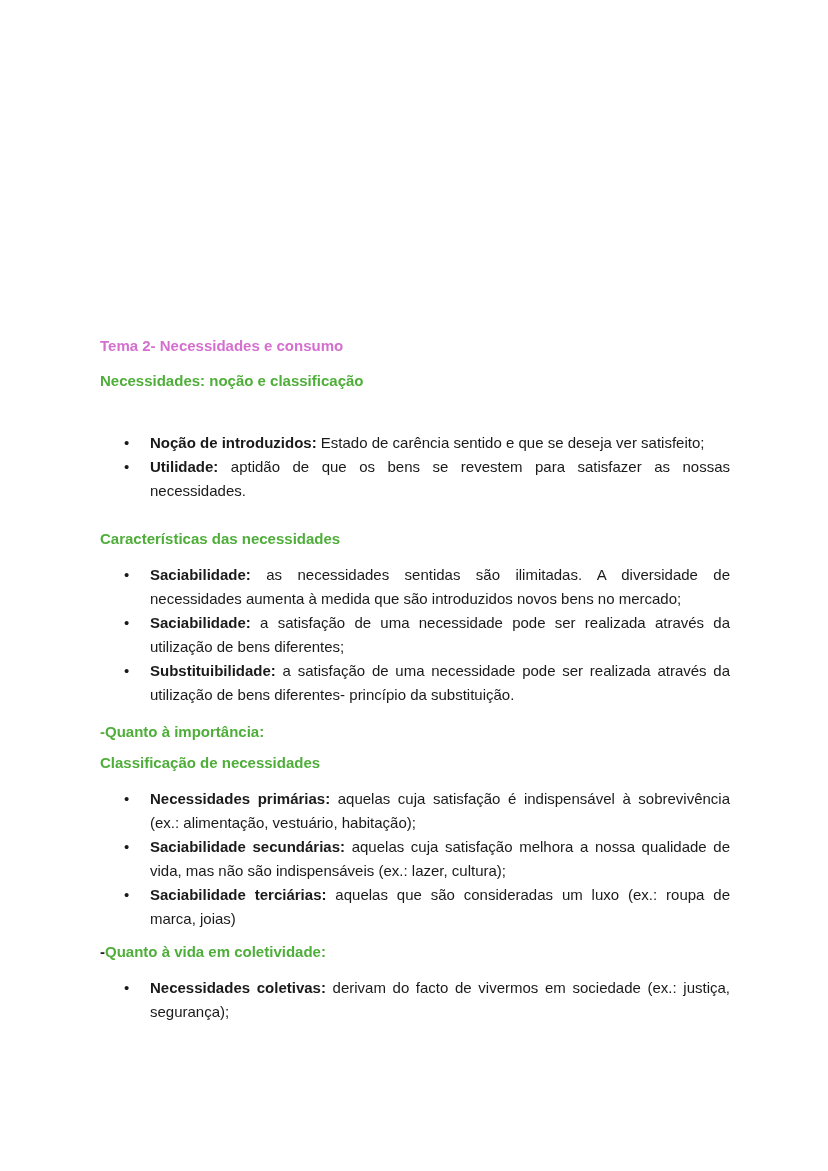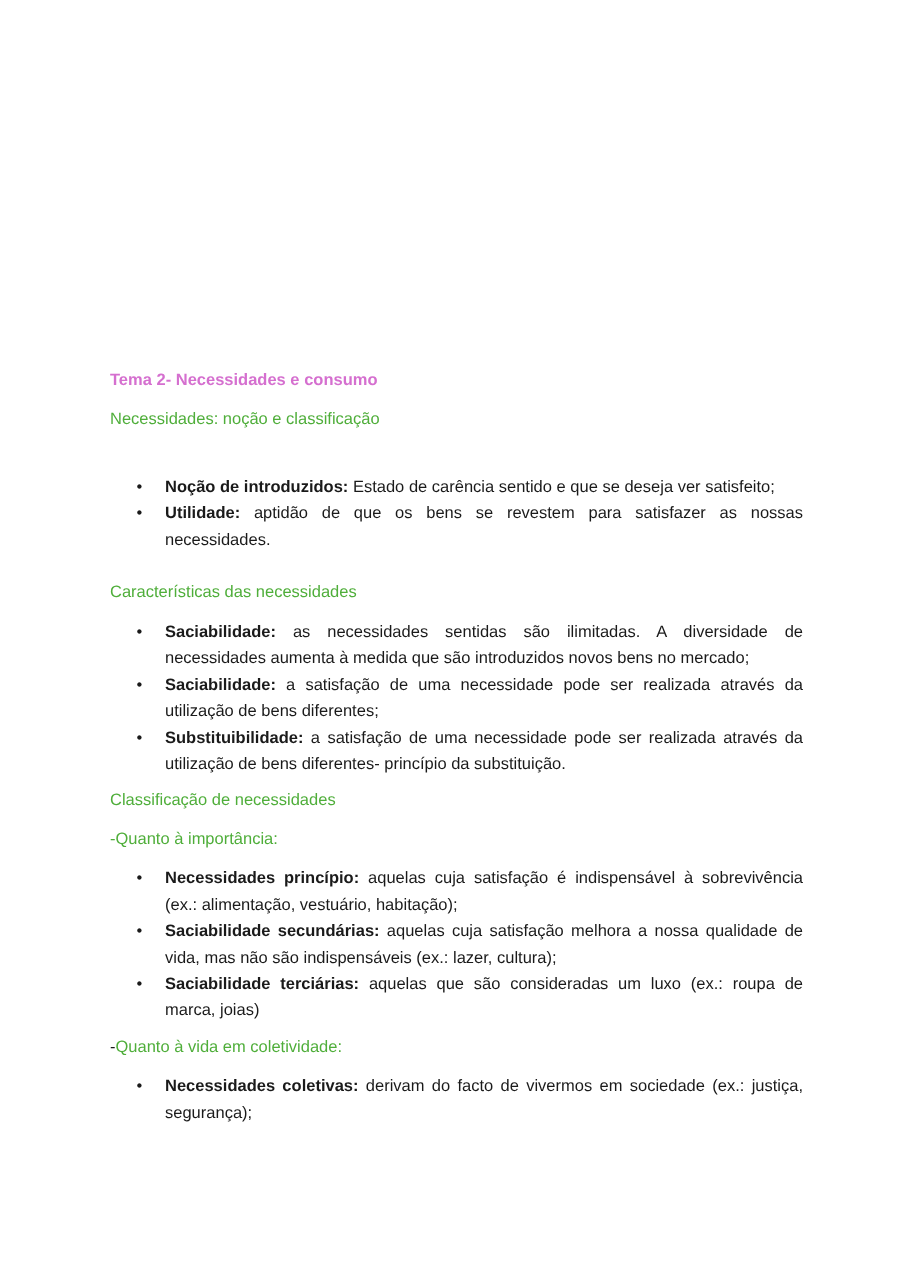--- a/index.html
+++ b/index.html
@@ -1,21 +1,21 @@
 <!DOCTYPE html>
 <html><head>
 <meta charset="utf-8">
 <style>
   html, body { margin: 0; padding: 0; background: #ffffff; }
   body { width: 828px; height: 1171px; position: relative; overflow: hidden; }
   .page { position: absolute; left: 0; top: 0; width: 828px; height: 1171px; background: #fff; }
   .content { position: absolute; left: 100px; top: 336px; width: 630px;
     font-family: "Liberation Sans", "DejaVu Sans", sans-serif; color: #1a1a1a; }
   .h-pink { color: #d56fcf; font-weight: bold; font-size: 15px; line-height: 20px; margin: 0; }
-  .h-green { color: #4fae3a; font-weight: normal; font-size: 15px; line-height: 20px; margin: 0; }
+  .h-green { color: #4fae3a; font-weight: bold; font-size: 15px; line-height: 20px; margin: 0; }
   .dash-black { color: #1a1a1a; }
   ul { margin: 0; padding: 0; list-style: none; }
   li { position: relative; padding-left: 50px; font-size: 15px; line-height: 24px;
        text-align: justify; }
   li .bullet { position: absolute; left: 24px; top: 0; font-size: 15px; }
   li b { font-weight: bold; }
 </style>
 </head>
 <body>
 
@@ -32,26 +32,26 @@
     </ul>
 
     <p class="h-green" style="margin-top:26px">Características das necessidades</p>
 
     <ul style="margin-top:14px">
       <li><span class="bullet">•</span><b>Saciabilidade:</b><span> as necessidades sentidas são ilimitadas. A diversidade de necessidades aumenta à medida que são introduzidos novos bens no mercado;</span></li>
       <li><span class="bullet">•</span><b>Saciabilidade:</b><span> a satisfação de uma necessidade pode ser realizada através da utilização de bens diferentes;</span></li>
       <li><span class="bullet">•</span><b>Substituibilidade:</b><span> a satisfação de uma necessidade pode ser realizada através da utilização de bens diferentes- princípio da substituição.</span></li>
     </ul>
 
+    <p class="h-green" style="margin-top:15px">-Quanto à importância:</p>
+
     <p class="h-green" style="margin-top:11px">Classificação de necessidades</p>
 
-    <p class="h-green" style="margin-top:15px">-Quanto à importância:</p>
-
     <ul style="margin-top:14px">
-      <li><span class="bullet">•</span><b>Necessidades princípio:</b><span> aquelas cuja satisfação é indispensável à sobrevivência (ex.: alimentação, vestuário, habitação);</span></li>
+      <li><span class="bullet">•</span><b>Necessidades primárias:</b><span> aquelas cuja satisfação é indispensável à sobrevivência (ex.: alimentação, vestuário, habitação);</span></li>
       <li><span class="bullet">•</span><b>Saciabilidade secundárias:</b><span> aquelas cuja satisfação melhora a nossa qualidade de vida, mas não são indispensáveis (ex.: lazer, cultura);</span></li>
       <li><span class="bullet">•</span><b>Saciabilidade terciárias:</b><span> aquelas que são consideradas um luxo (ex.: roupa de marca, joias)</span></li>
     </ul>
 
     <p class="h-green" style="margin-top:11px"><span class="dash-black">-</span><span>Quanto à vida em coletividade:</span></p>
 
     <ul style="margin-top:14px">
       <li><span class="bullet">•</span><b>Necessidades coletivas:</b><span> derivam do facto de vivermos em sociedade (ex.: justiça, segurança);</span></li>
     </ul>
 

